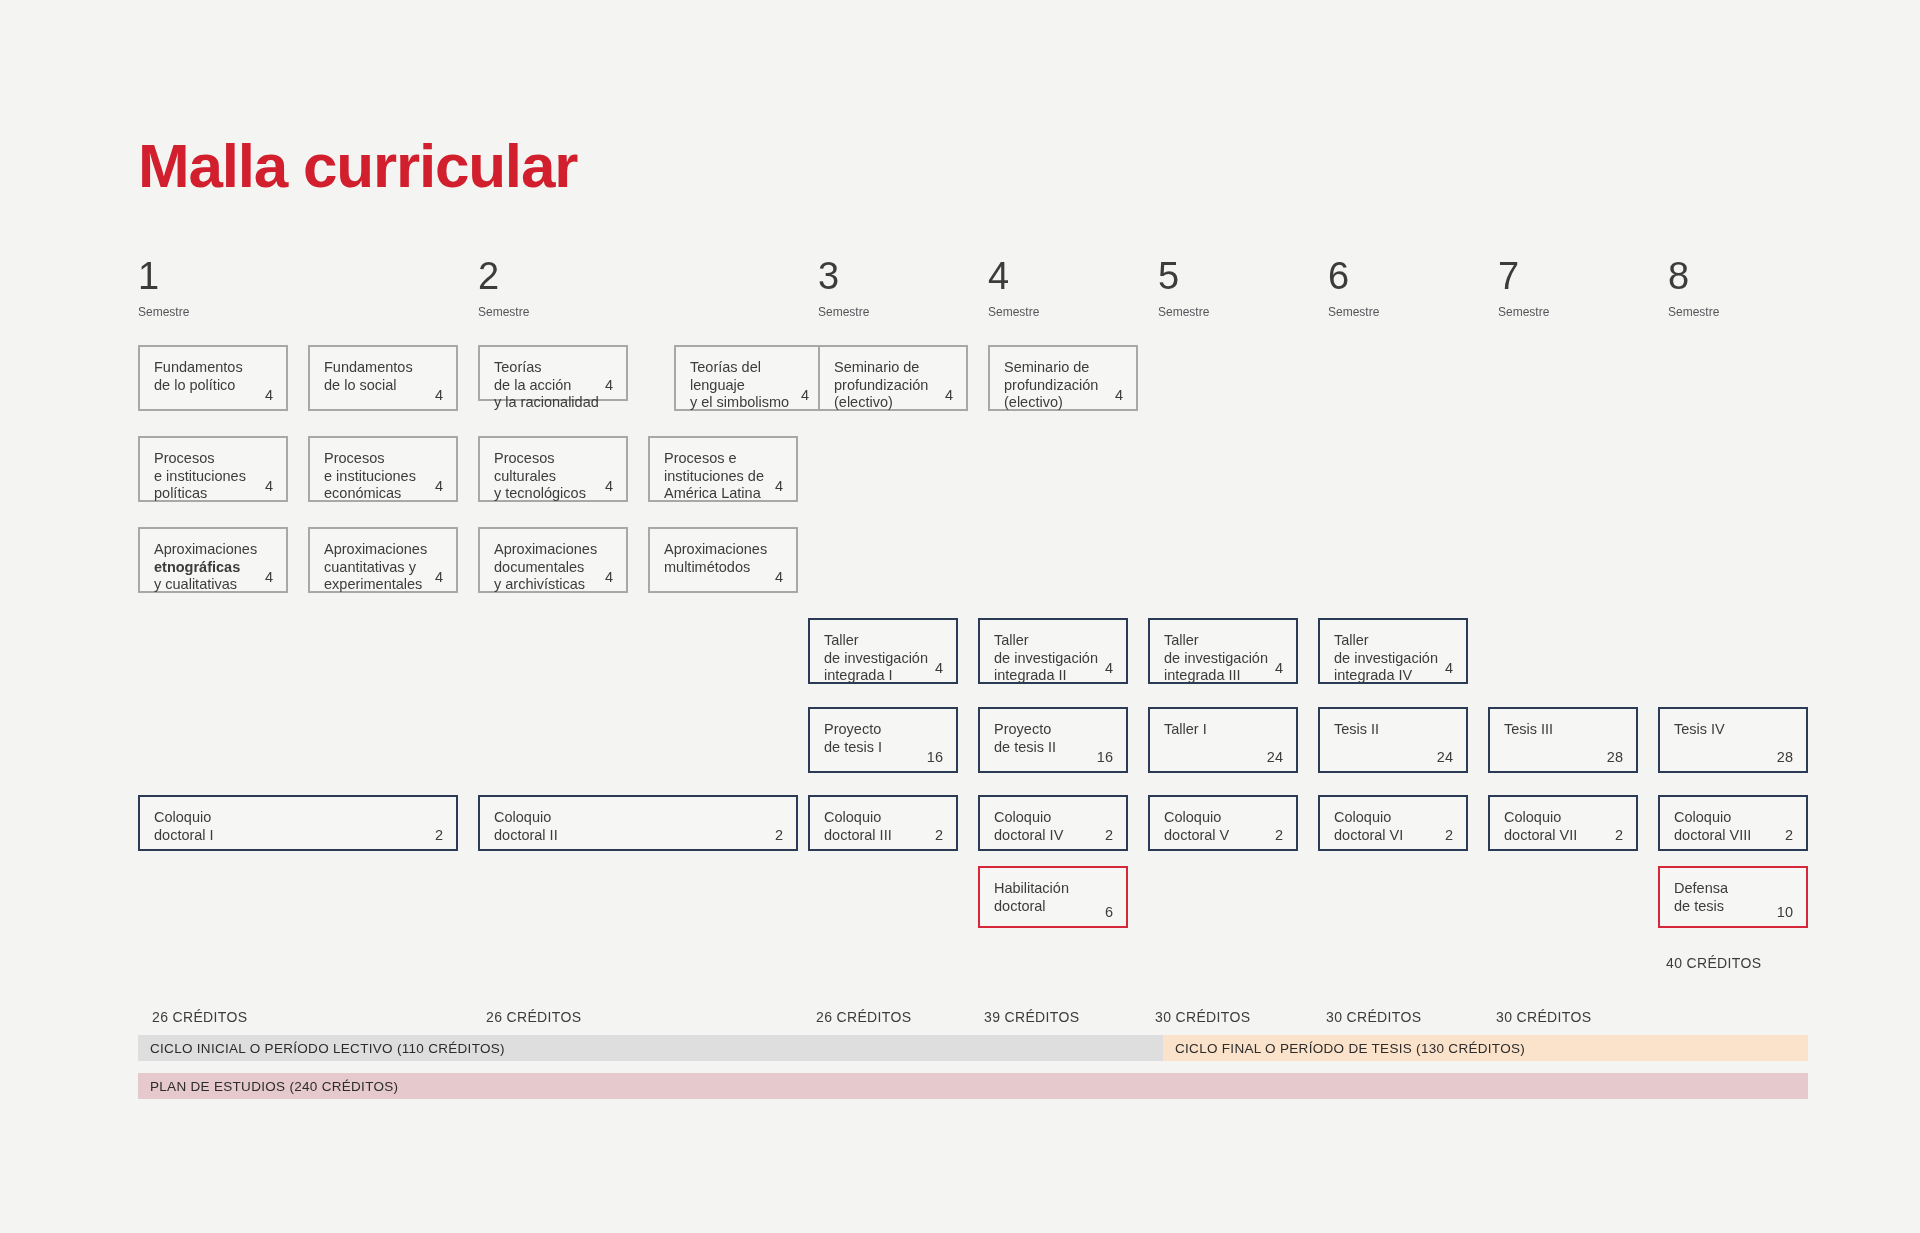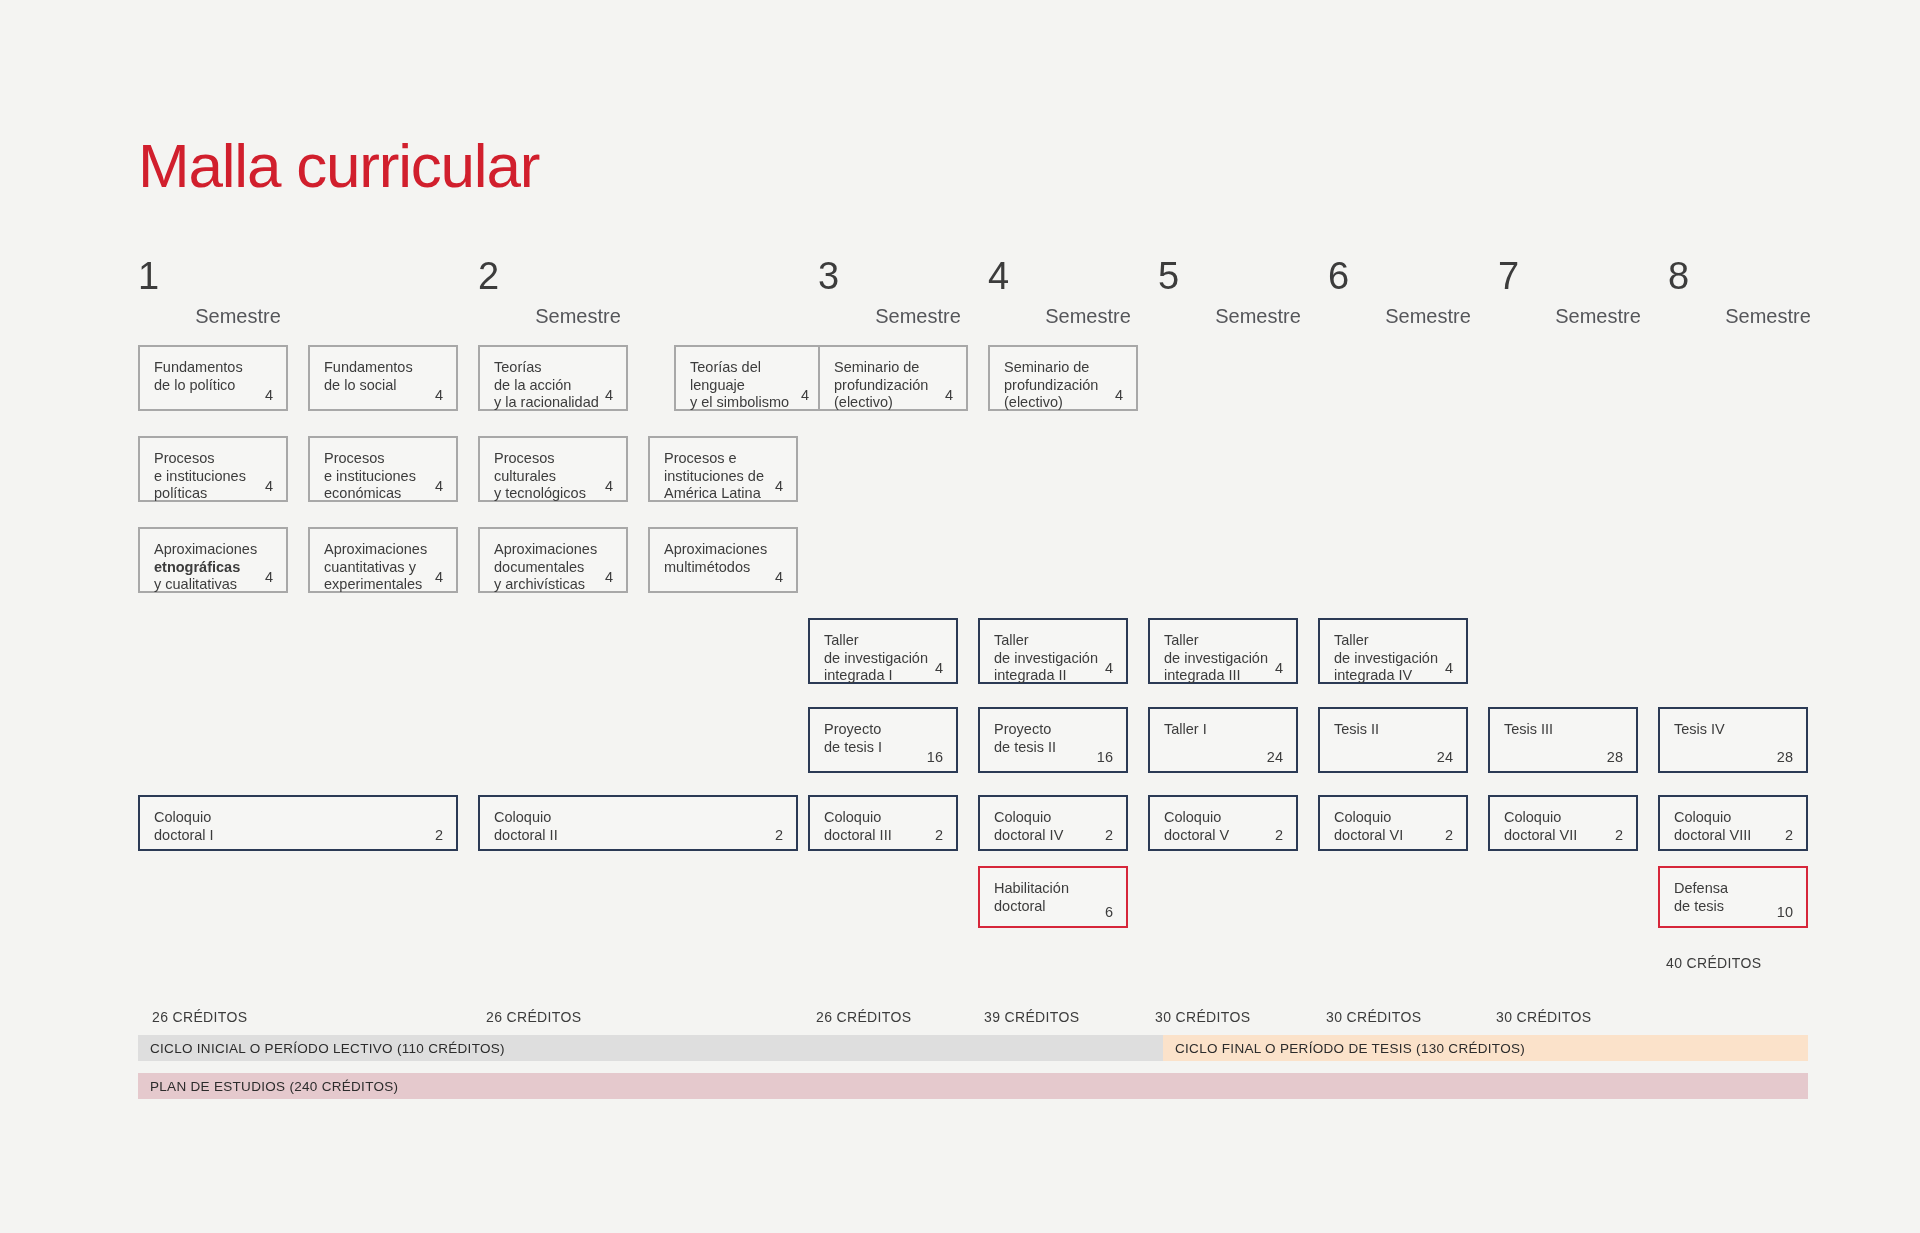--- a/index.html
+++ b/index.html
@@ -23,45 +23,44 @@
     width: 1920px;
     height: 1233px;
   }
 
   
   .page-title {
     position: absolute;
     left: 138px;
     top: 135px;
     font-size: 62px;
-    font-weight: normal;
+    font-weight: bold;
     letter-spacing: -1.2px;
     color: #d11f2d;
     line-height: 1;
     white-space: nowrap;
   }
 
   
   .sem-head {
     position: absolute;
     width: 200px;
   }
   .sem-num {
     font-size: 38px;
     font-weight: 400;
     color: #3c3c3c;
     line-height: 1;
     letter-spacing: -0.5px;
   }
   .sem-label {
-    font-size: 20px;
+    font-size: 12px;
     color: #55565a;
     margin-top: 11px;
     line-height: 1;
-    text-align: center;
   }
 
   
   .box {
     position: absolute;
     box-sizing: border-box;
     background: #f6f6f4;
     border: 2px solid #a8a8a8;
     padding: 12px 14px 0 14px;
   }
@@ -152,21 +151,21 @@
   <div class="box" style="left:138px; top:345px; width:150px; height:66px;">
     <div class="title">Fundamentos
 de lo político</div>
     <div class="credits">4</div>
   </div>
   <div class="box" style="left:308px; top:345px; width:150px; height:66px;">
     <div class="title">Fundamentos
 de lo social</div>
     <div class="credits">4</div>
   </div>
-  <div class="box" style="left:478px; top:345px; width:150px; height:66px;">
+  <div class="box" style="left:478px; top:345px; width:150px; height:56px;">
     <div class="title">Teorías
 de la acción
 y la racionalidad</div>
     <div class="credits">4</div>
   </div>
   <div class="box" style="left:648px; top:345px; width:150px; height:66px;margin-left:26px;">
     <div class="title">Teorías del
 lenguaje
 y el simbolismo</div>
     <div class="credits">4</div>

